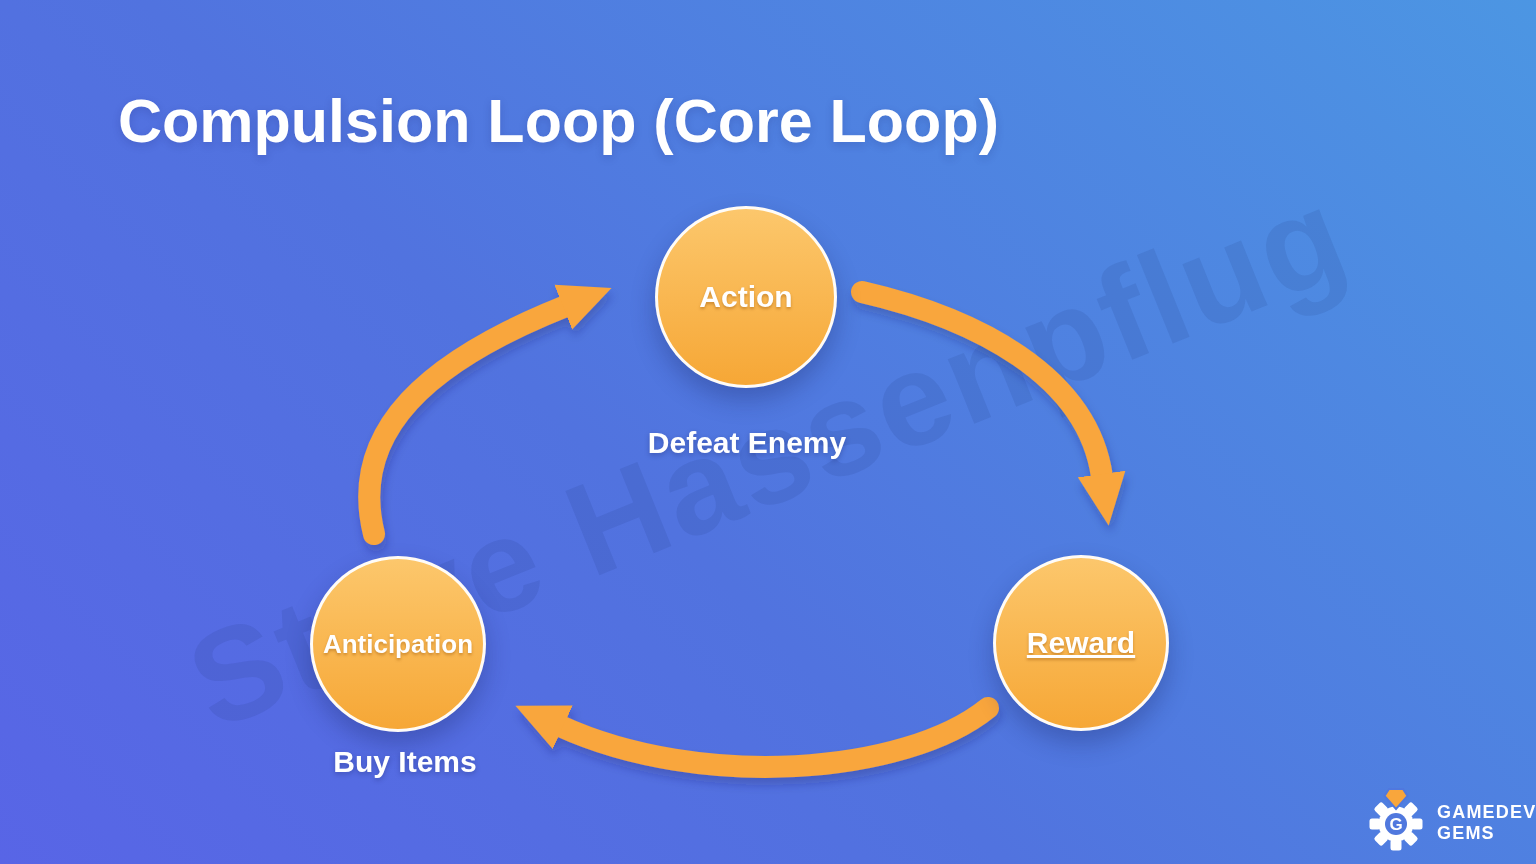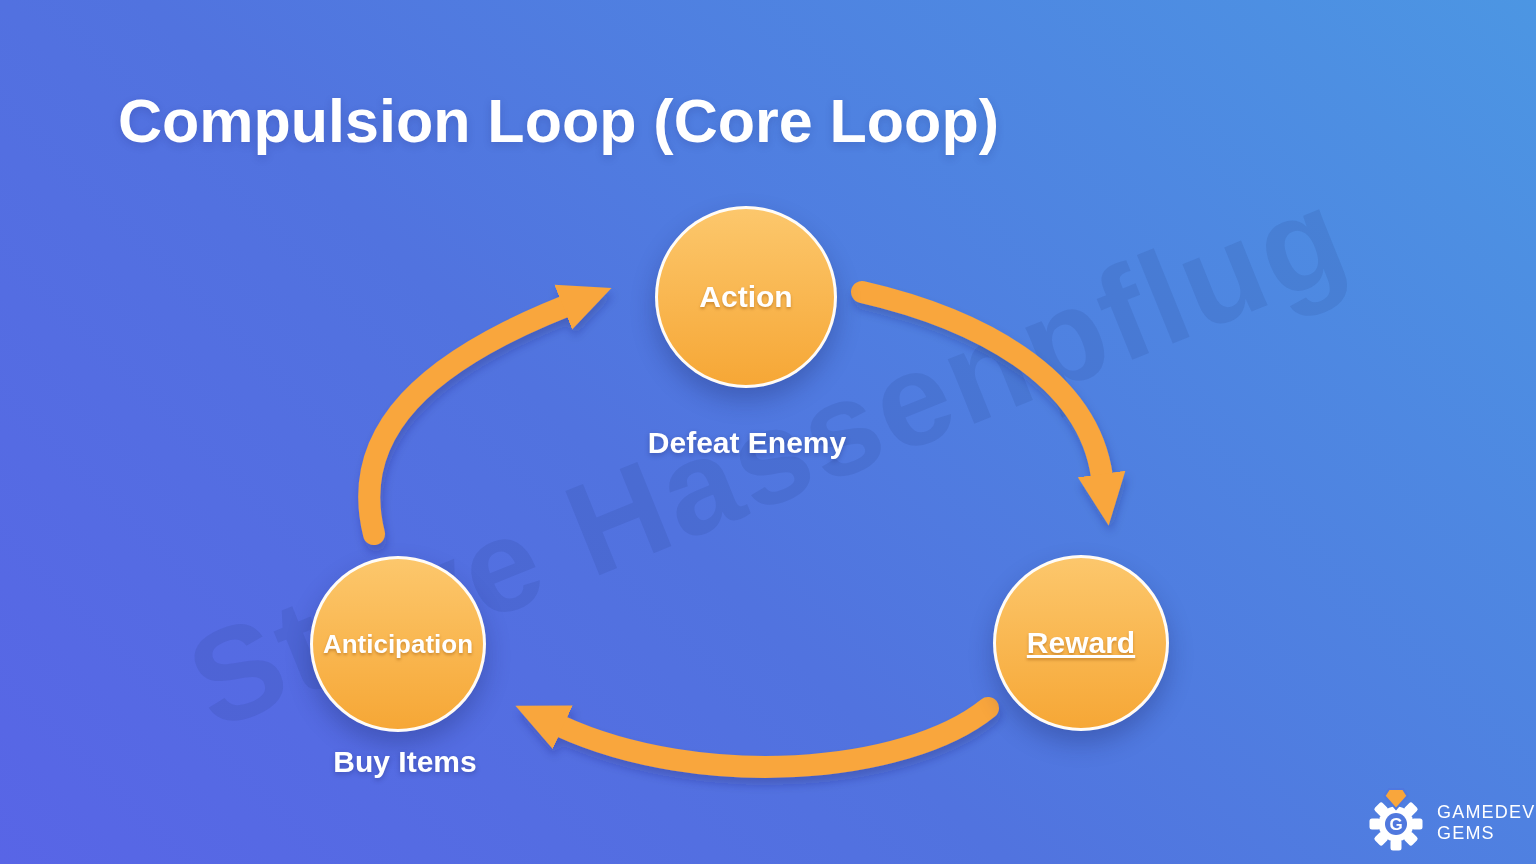--- a/index.html
+++ b/index.html
@@ -52,21 +52,21 @@
   }
   #sub-action       { left:747px;  top:426px; }
   #sub-anticipation { left:405px;  top:745px; }
   #sub-reward       { left:1082px; top:745px; }
 
   .brand {
     position:absolute; left:1364px; top:786px;
     display:flex; align-items:center; gap:9px;
   }
   .brand-text {
-    color:#ffffff; font-weight:400; font-size:18px;
+    color:#ffffff; font-weight:700; font-size:18px;
     letter-spacing:1.2px; line-height:1.15; margin-top:8px;
   }
 </style>
 </head>
 <body>
 
 <div class="stage">
 
   <div class="watermark">Steve Hassenpflug</div>
 

